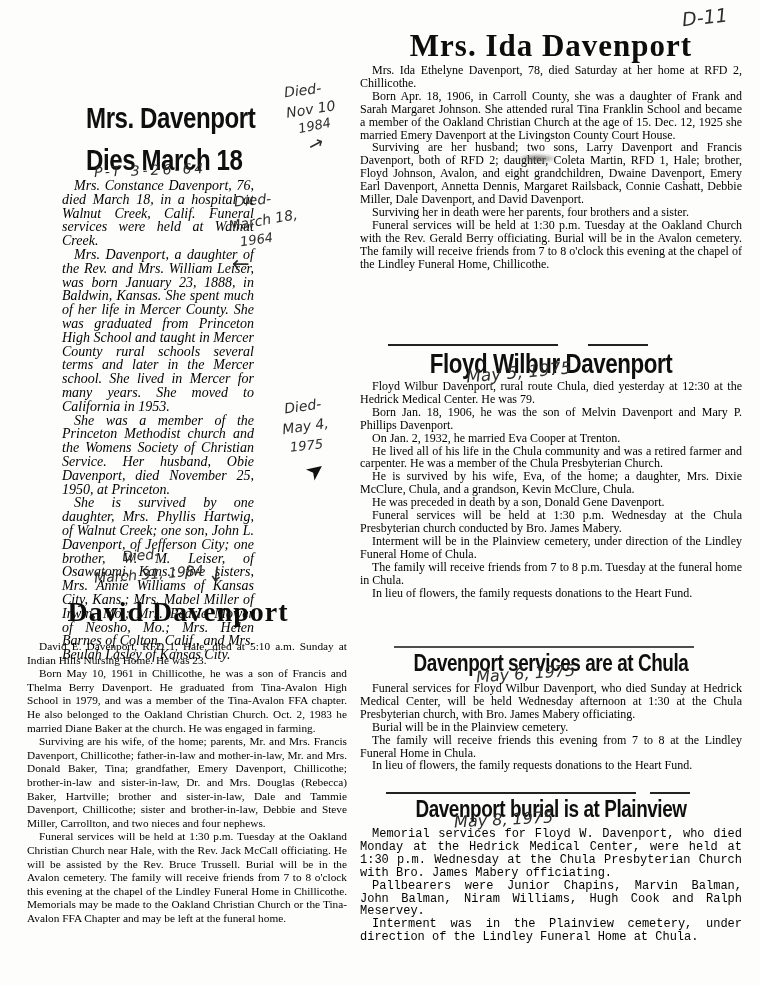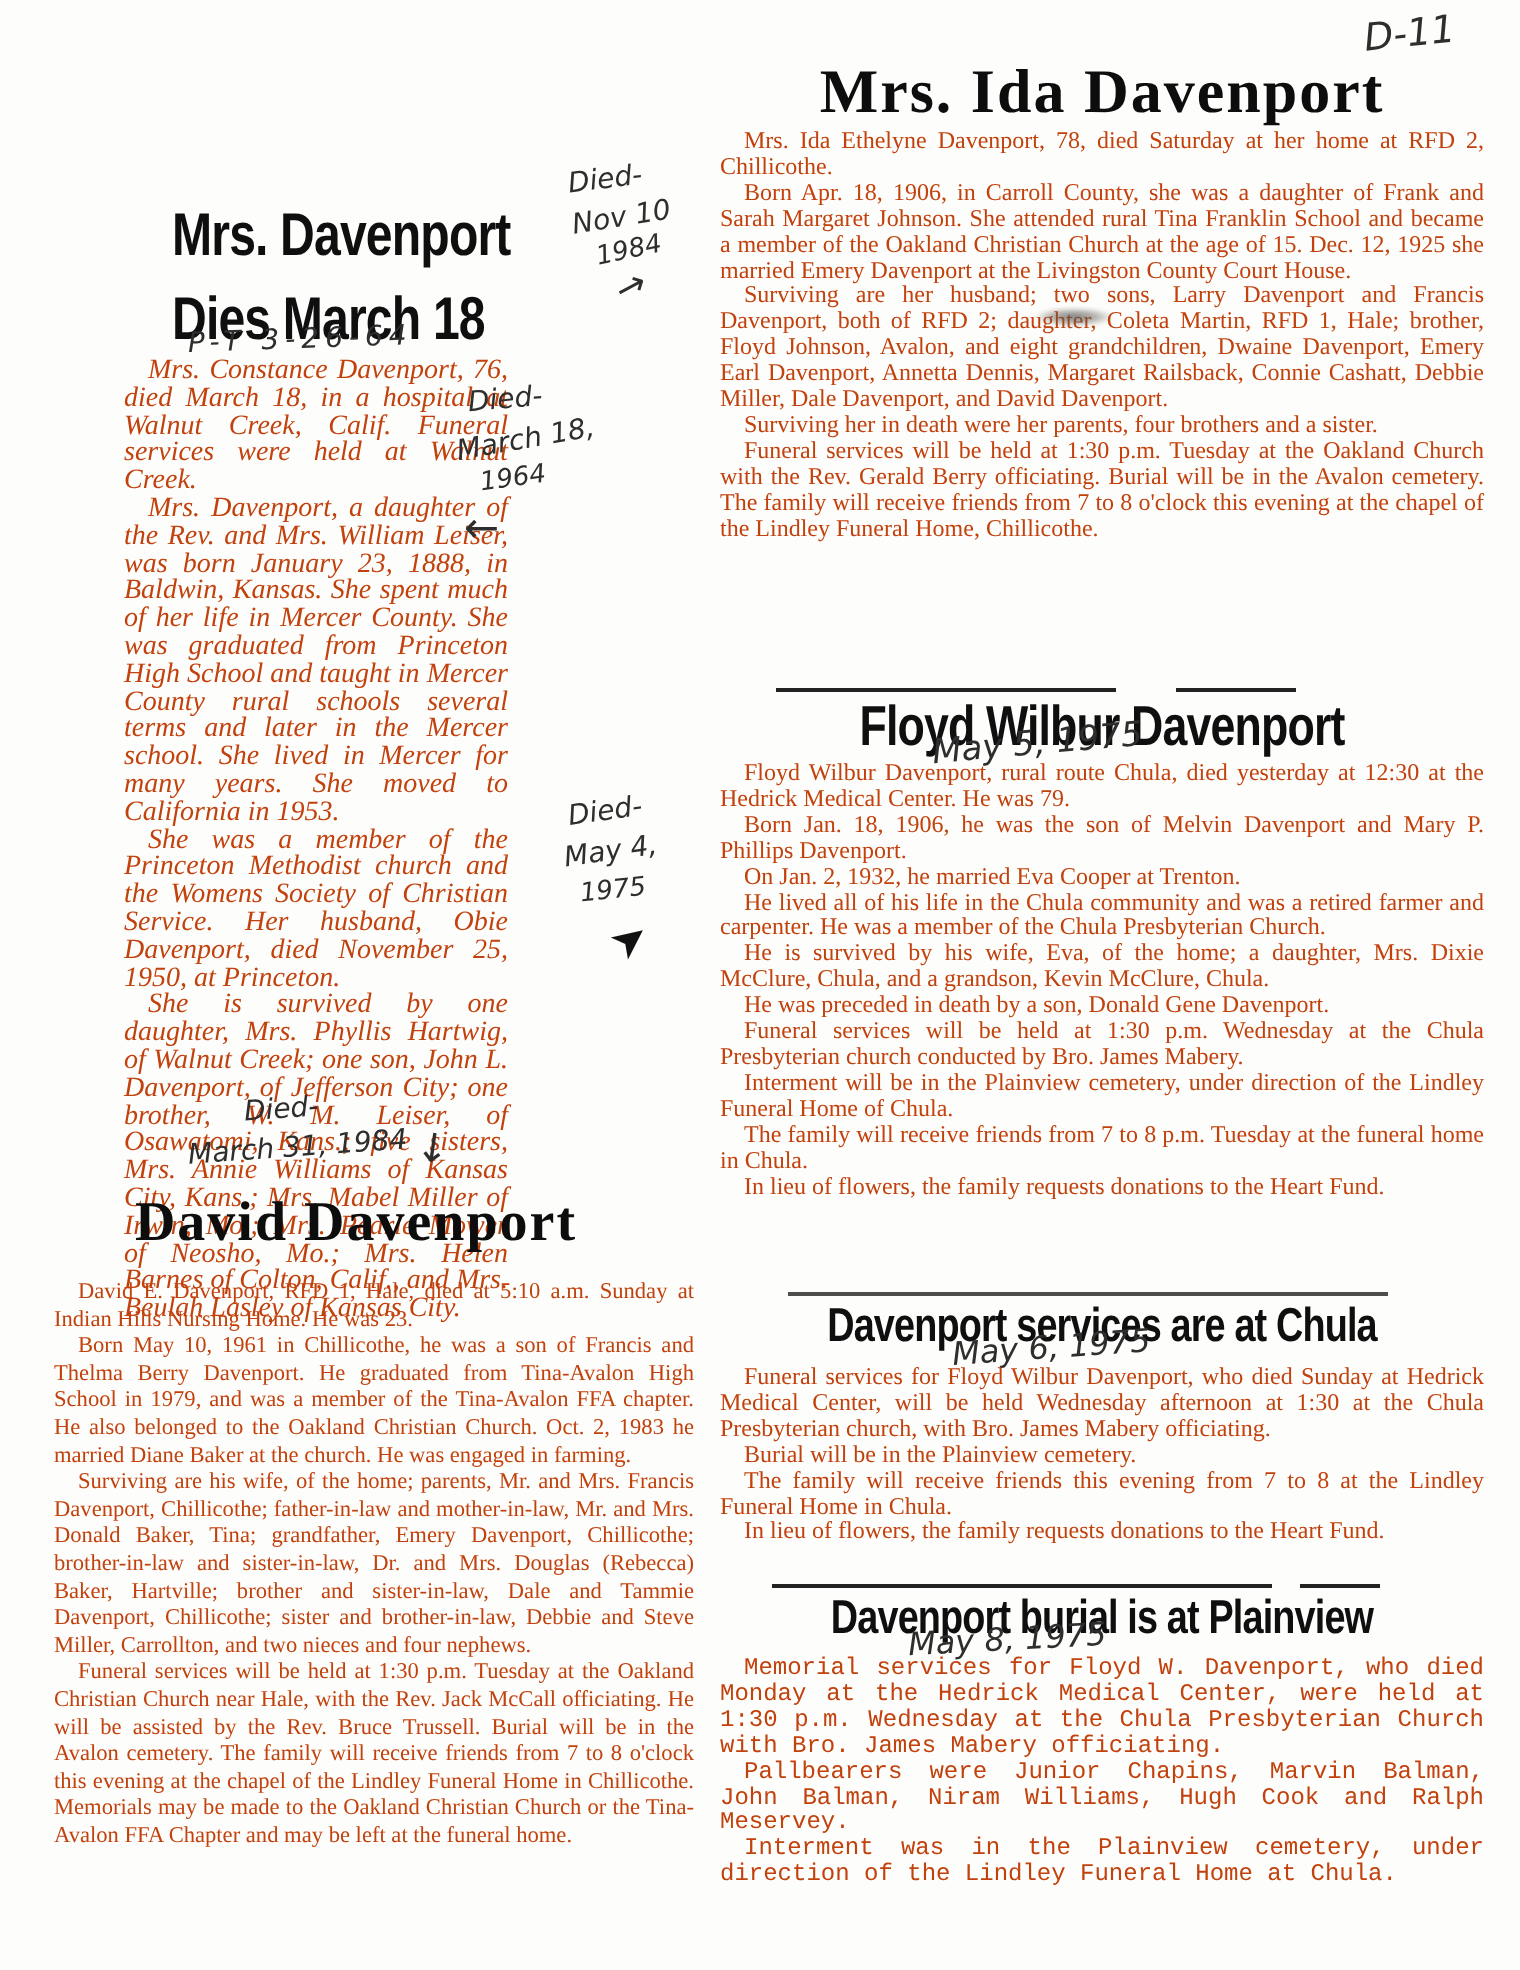--- a/index.html
+++ b/index.html
@@ -4,21 +4,21 @@
 <style>
   html,body{margin:0;padding:0;background:#e8e8e6;}
   .page{
     position:relative;width:760px;height:985px;margin:0 auto;
     background:#fdfdfb;overflow:hidden;color:#161616;
     font-family:"Liberation Serif",serif;
   }
   .abs{position:absolute;}
   
   .body p{margin:0;text-align:justify;text-indent:12px;}
-  .body{color:#c2410c;}
+  .body{color:#000000;}
   .narrow{font-size:14px;line-height:13.8px;font-style:italic;}
   .wide-left{font-size:11.3px;line-height:13.6px;}
   .right-body{font-size:12px;line-height:12.9px;}
   
   .hl-sans{
     font-family:"Liberation Sans",sans-serif;font-weight:bold;
     letter-spacing:-0.5px;color:#0f0f0f;white-space:nowrap;
     transform:scale(0.86,1.08);
   }
   .hl-left{transform-origin:left center;}

